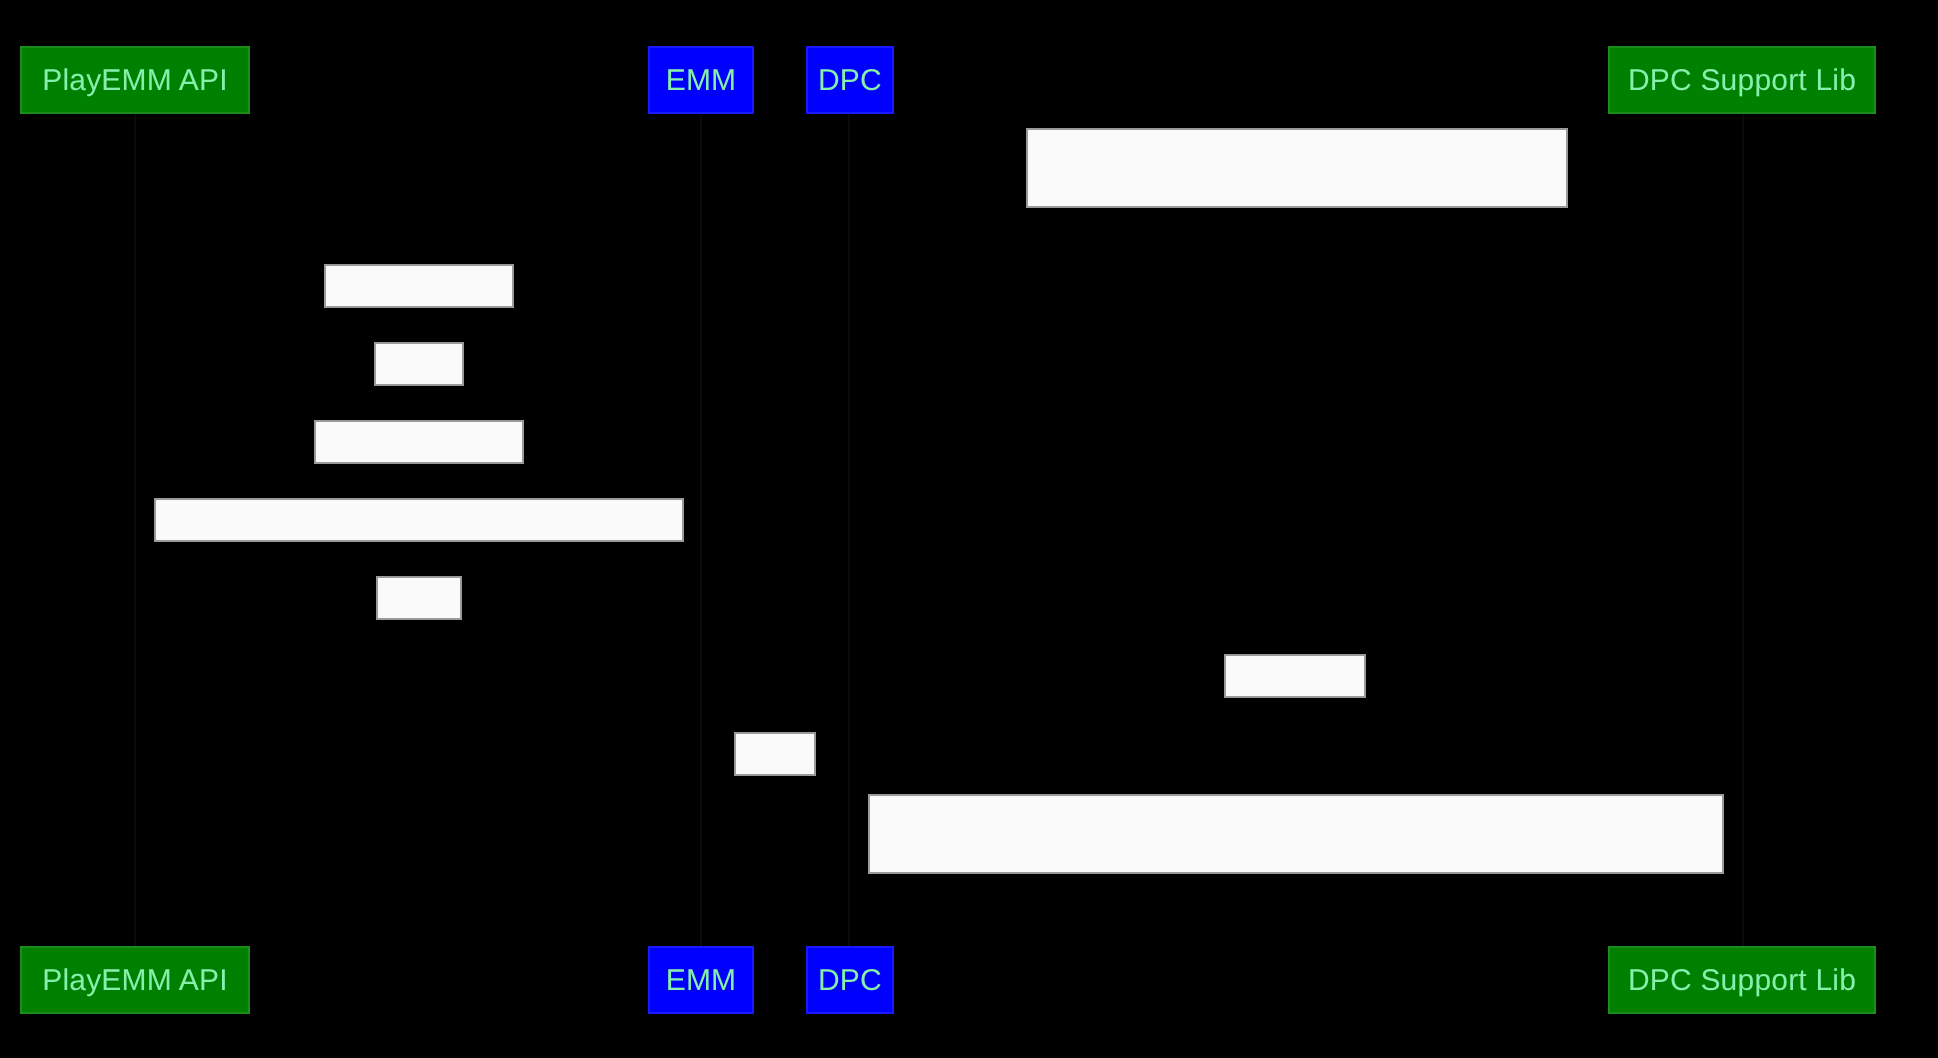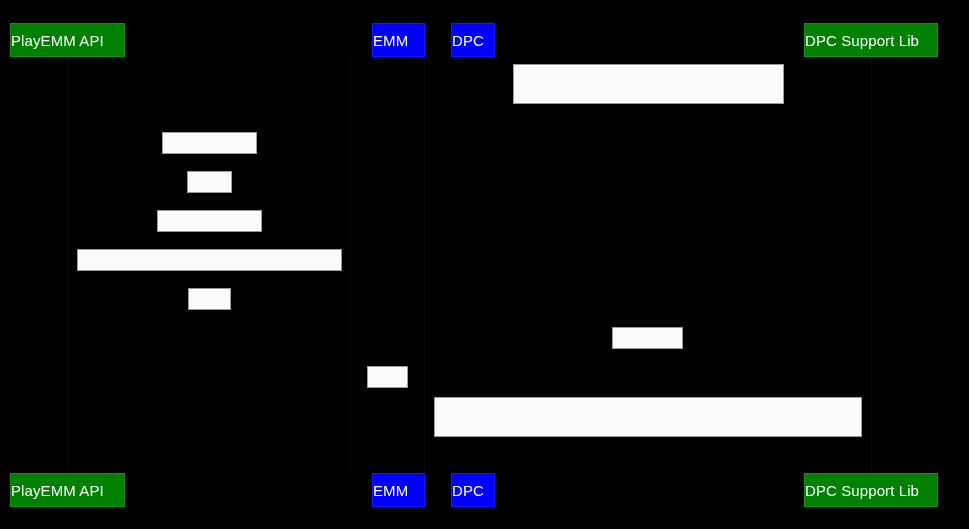--- a/index.html
+++ b/index.html
@@ -24,30 +24,30 @@
     height: 529px;
     background: #000000;
   }
 
   
   .participant {
     position: absolute;
     box-sizing: border-box;
     display: flex;
     align-items: center;
-    justify-content: flex-start;
-    color: #ffffff;
+    justify-content: center;
+    color: #86efac;
     font-size: 15px;
     line-height: 1;
     letter-spacing: 0.1px;
     white-space: nowrap;
     border: 1px solid rgba(255,255,255,0.10);
   }
   .participant.green { background: #008000; }
-  .participant.blue  { background: #0000ff; margin-left: 48px; }
+  .participant.blue  { background: #0000ff; }
 
   
   .lifeline {
     position: absolute;
     width: 1px;
     background: #0a0a0a;
     top: 57px;
     height: 416px;
   }
 

